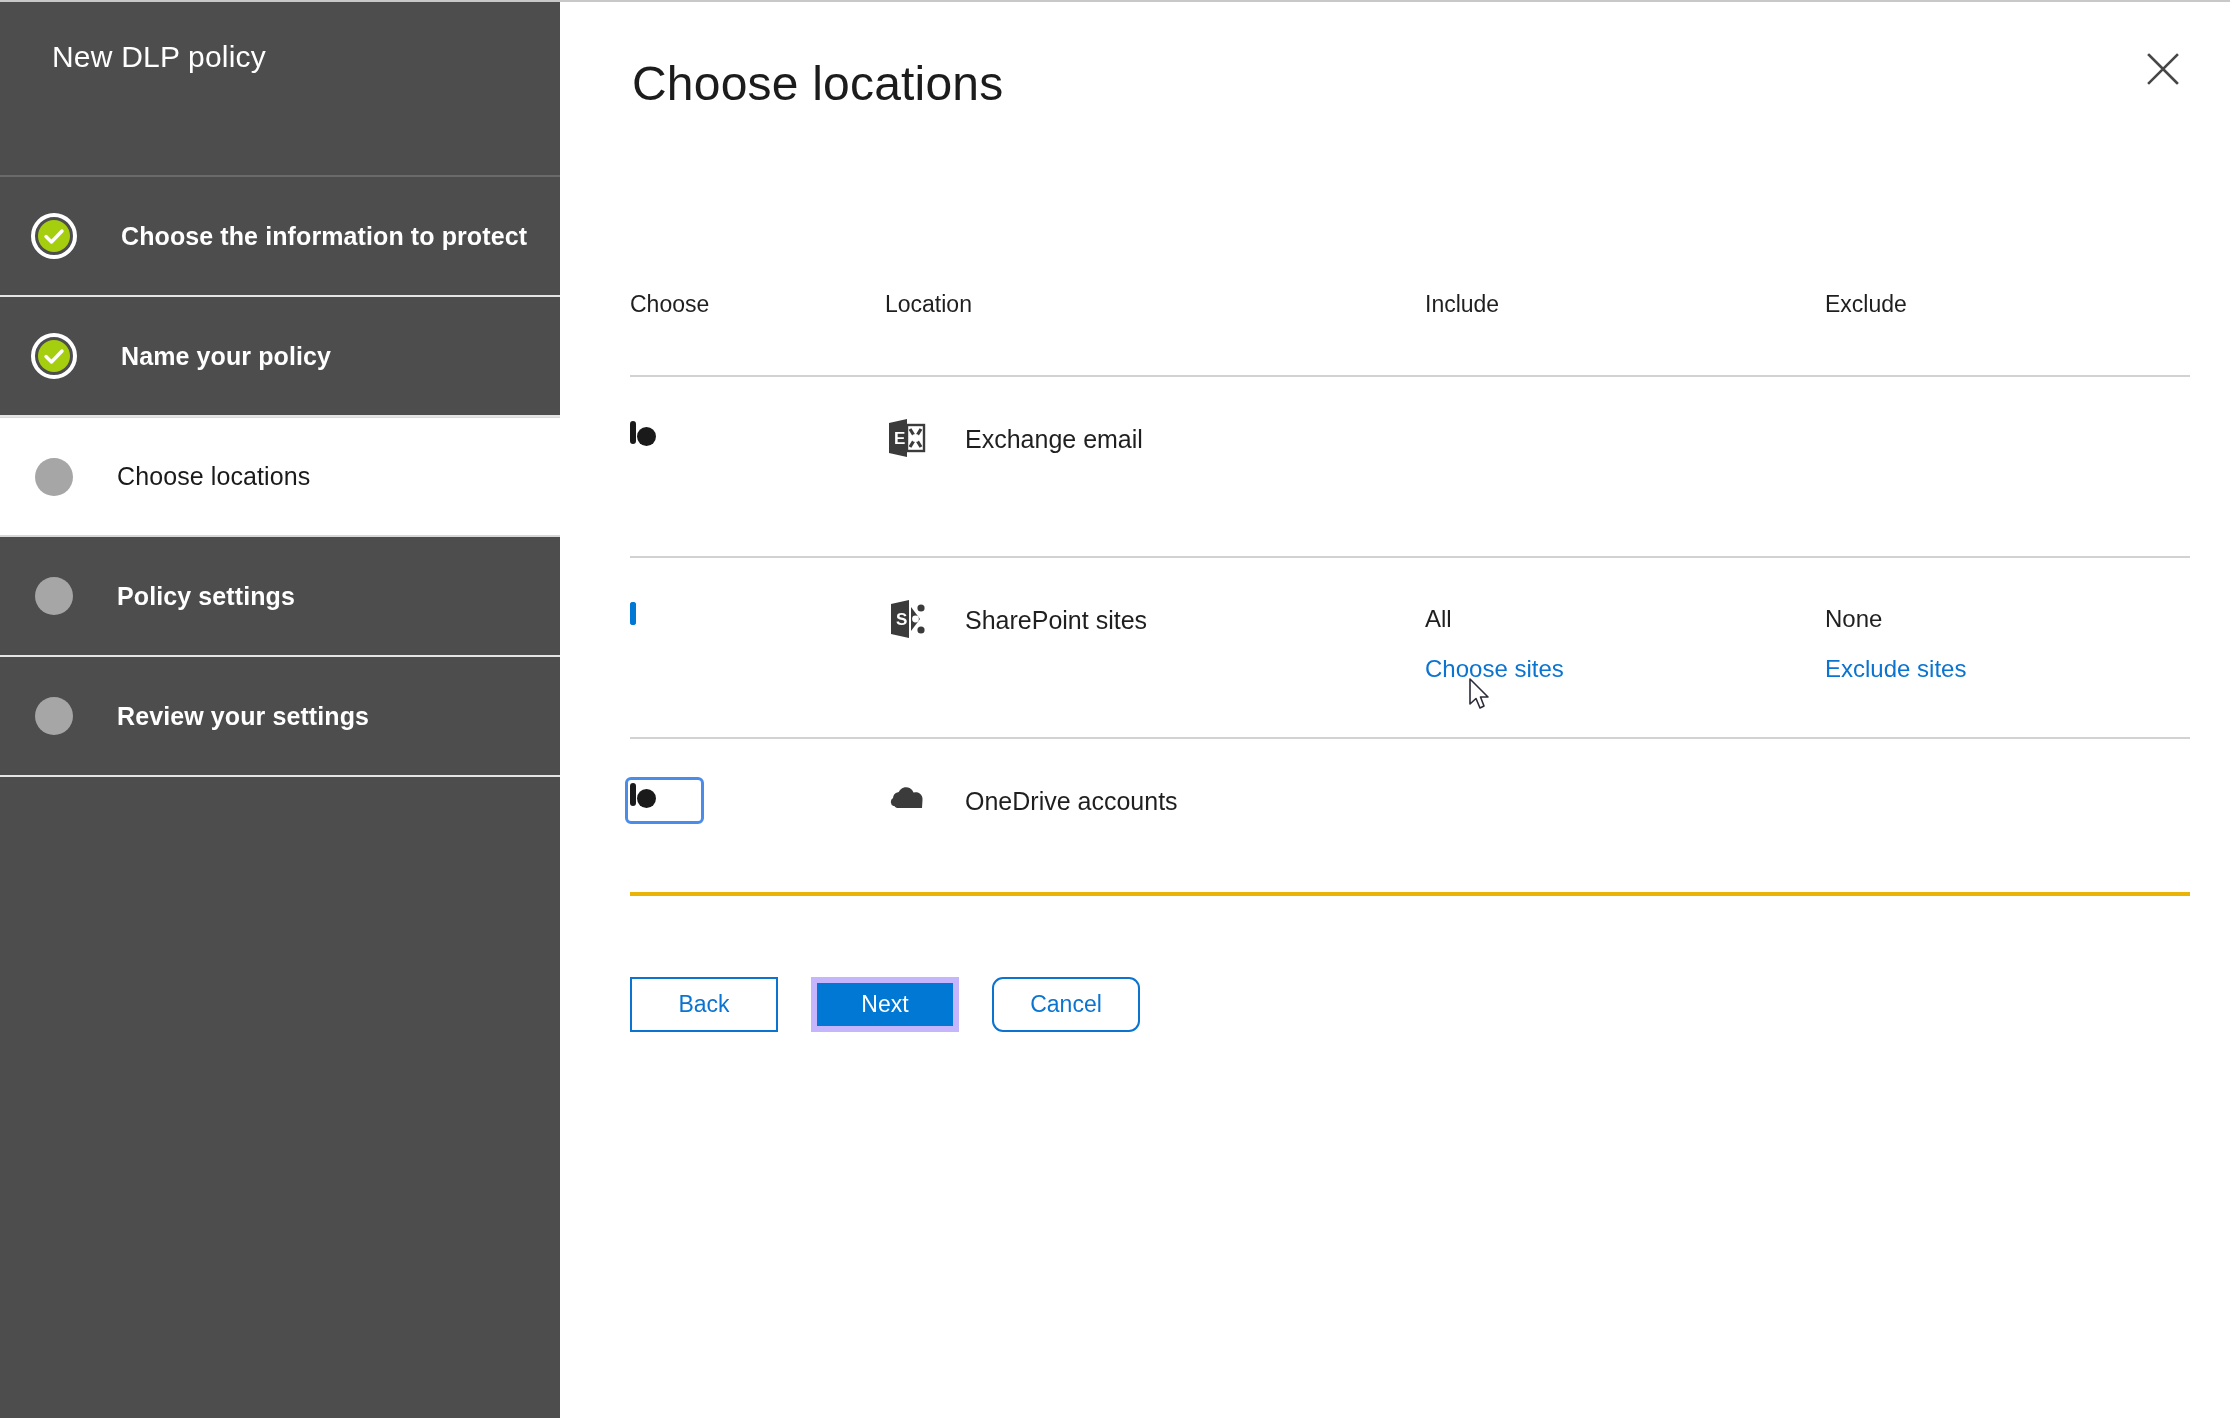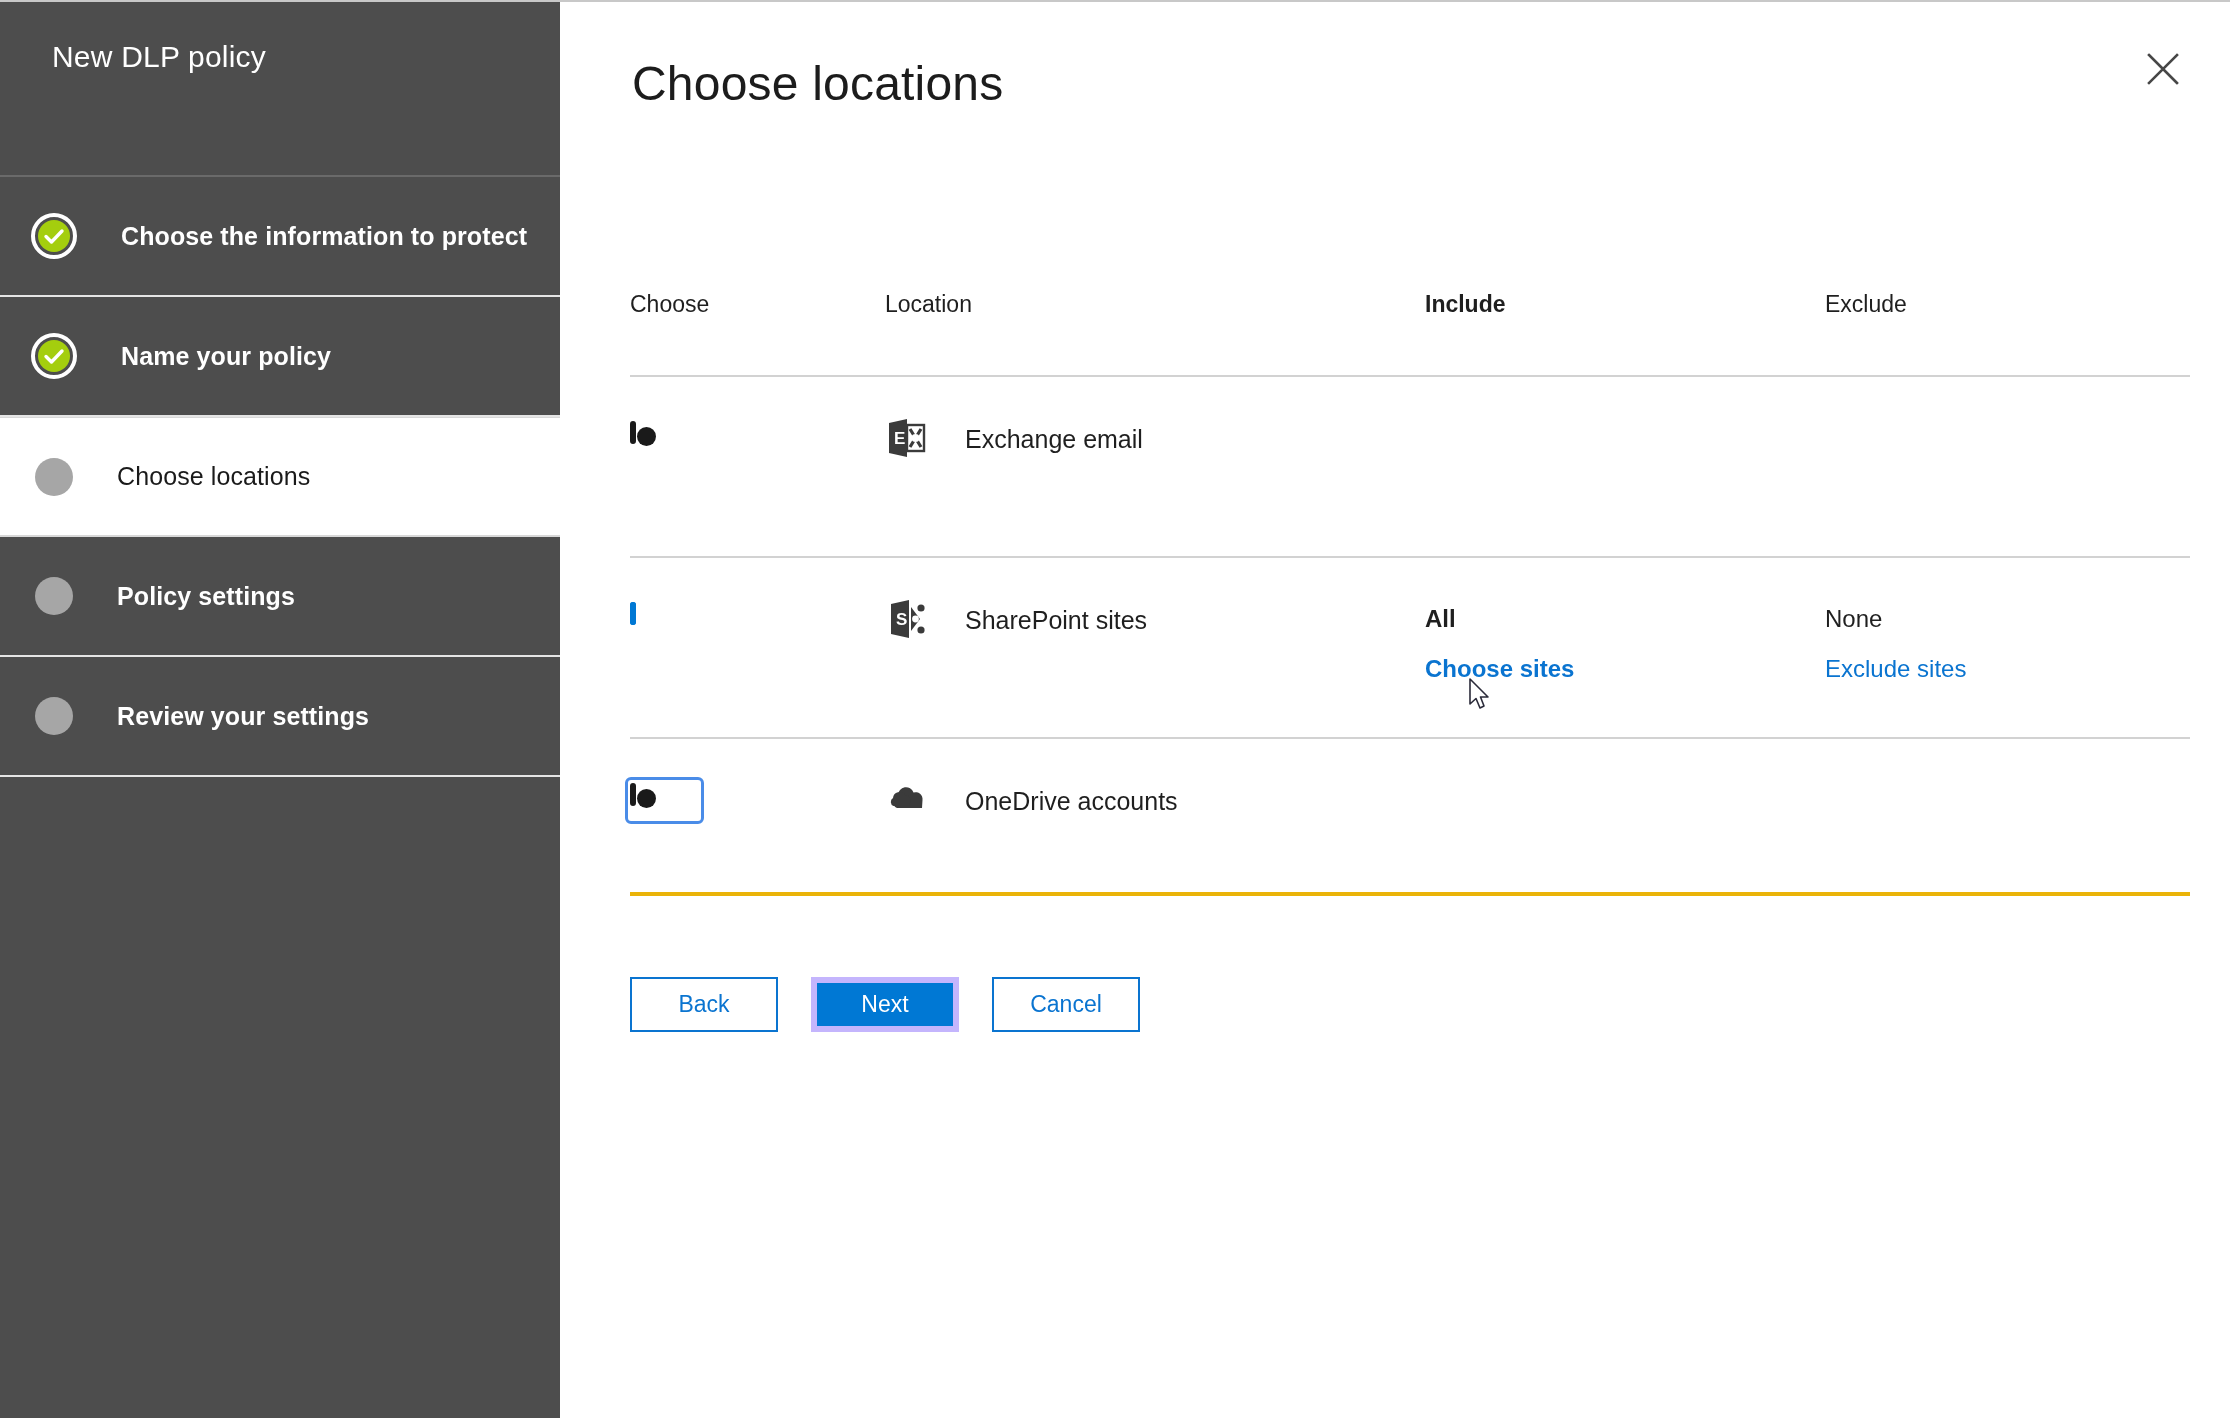--- a/index.html
+++ b/index.html
@@ -129,21 +129,21 @@
     padding-top: 24px;
     border-bottom: 2px solid #d2d2d2;
   }
   .th {
     font-size: 23px;
     color: #1f1f1f;
     font-weight: 400;
   }
   .col-status { flex: 0 0 255px; }
   .col-location { flex: 0 0 540px; }
-  .col-include { flex: 0 0 400px; font-weight: bold; }
+  .col-include { flex: 0 0 400px; }
   .col-exclude { flex: 1 1 auto; }
 
   .trow {
     display: flex;
     min-height: 181px;
     padding-top: 47px;
     border-bottom: 2px solid #d2d2d2;
     position: relative;
   }
   .trow.row-onedrive { min-height: 157px; border-bottom: 4px solid #eab308; }
@@ -248,21 +248,21 @@
     border: 2px solid #0a74d0;
     color: #0a74d0;
   }
   .btn-primary {
     background: #0078d4;
     border: 6px solid #c4b5fd;
     color: #ffffff;
   }
   .btn-back { width: 148px; }
   .btn-next { width: 148px; }
-  .btn-cancel { width: 148px; }
+  .btn-cancel { width: 148px; border-radius: 11px; }
 
   
   .cursor {
     position: absolute;
     left: 908px;
     top: 676px;
     width: 26px;
     height: 36px;
     pointer-events: none;
   }

